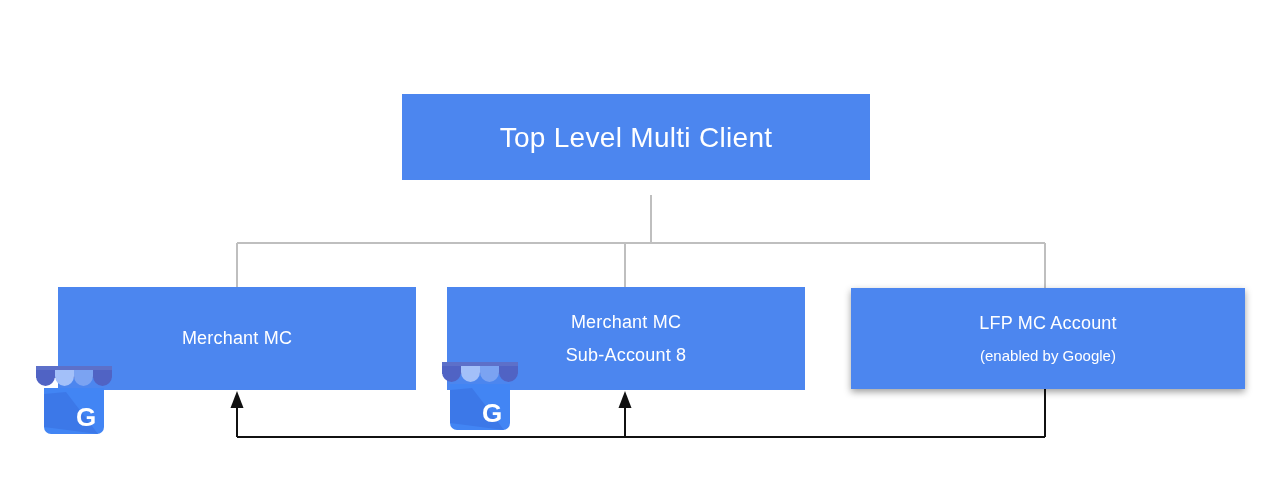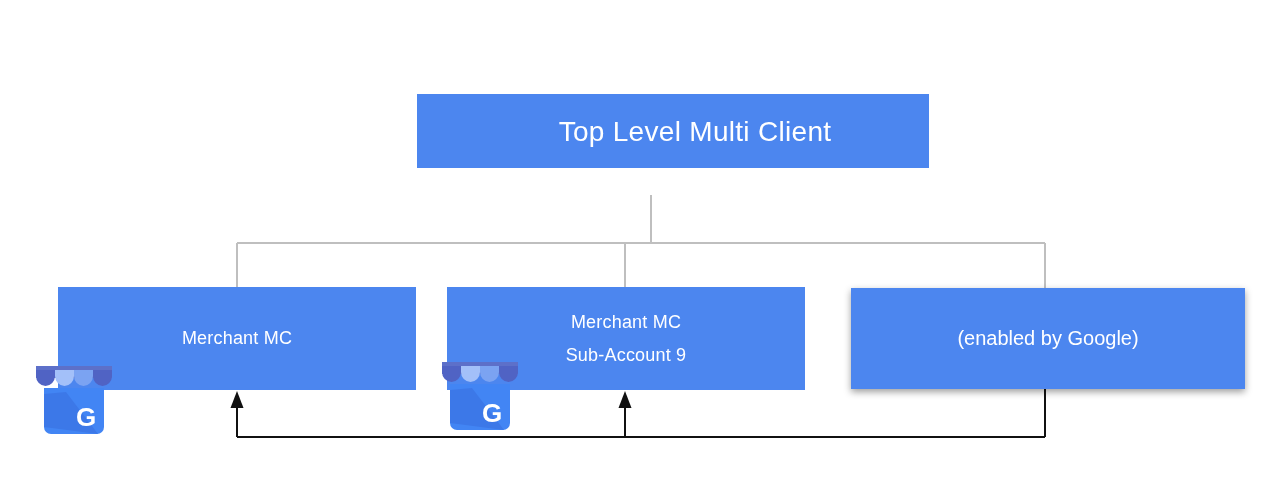--- a/index.html
+++ b/index.html
@@ -31,36 +31,36 @@
     align-items: center;
     justify-content: center;
     text-align: center;
   }
   .node .line-main {
     font-size: 18px;
     line-height: 33px;
     letter-spacing: 0.2px;
   }
   .node-mca {
-    left: 417px; top: 94px;
-    width: 468px; height: 74px; padding-left: 44px;
+    left: 402px; top: 94px;
+    width: 468px; height: 86px;
   }
   .node-mca .line-title {
     font-size: 28px;
     line-height: 41px;
     letter-spacing: 0.3px;
   }
   .node-sub1 { left: 58px;  top: 287px; width: 358px; height: 103px; }
   .node-sub2 { left: 447px; top: 287px; width: 358px; height: 103px; }
   .node-lfp  {
     left: 851px; top: 288px; width: 394px; height: 101px;
     box-shadow: 0 3px 7px rgba(0,0,0,0.38);
   }
   .node-lfp .line-sub {
-    font-size: 20px;
+    font-size: 15px;
     line-height: 31px;
   }
   .gmb-icon {
     position: absolute;
     width: 76px;
     height: 70px;
   }
   .gmb-icon-1 { left: 36px;  top: 366px; }
   .gmb-icon-2 { left: 442px; top: 362px; }
 </style>
@@ -94,24 +94,25 @@
   <div class="node node-mca">
     <div class="line-title">Top Level Multi Client</div>
   </div>
 
   <div class="node node-sub1">
     <div class="line-main">Merchant MC</div>
   </div>
 
   <div class="node node-sub2">
     <div class="line-main">Merchant MC</div>
-    <div class="line-main">Sub-Account 9</div>
+    <div class="line-main">Sub-Account 8</div>
   </div>
 
   <div class="node node-lfp">
+    <div class="line-main">LFP MC Account</div>
     <div class="line-sub">(enabled by Google)</div>
   </div>
 
   <svg class="gmb-icon gmb-icon-1" viewBox="0 0 76 70" xmlns="http://www.w3.org/2000/svg">
     <rect x="8" y="22" width="60" height="46" rx="7" fill="#4285F4"></rect>
     <rect x="8" y="22" width="60" height="12" fill="#4285F4"></rect>
     <polygon points="8,28 8,61 62,68 30,26" fill="#3C78E8"></polygon>
     <rect x="0" y="0" width="76" height="12" fill="#5D70C9"></rect>
     <path d="M0,10 a9.5,10 0 0 0 19,0 z" fill="#5063C4"></path>
     <path d="M19,10 a9.5,10 0 0 0 19,0 z" fill="#A3C0F9"></path>

